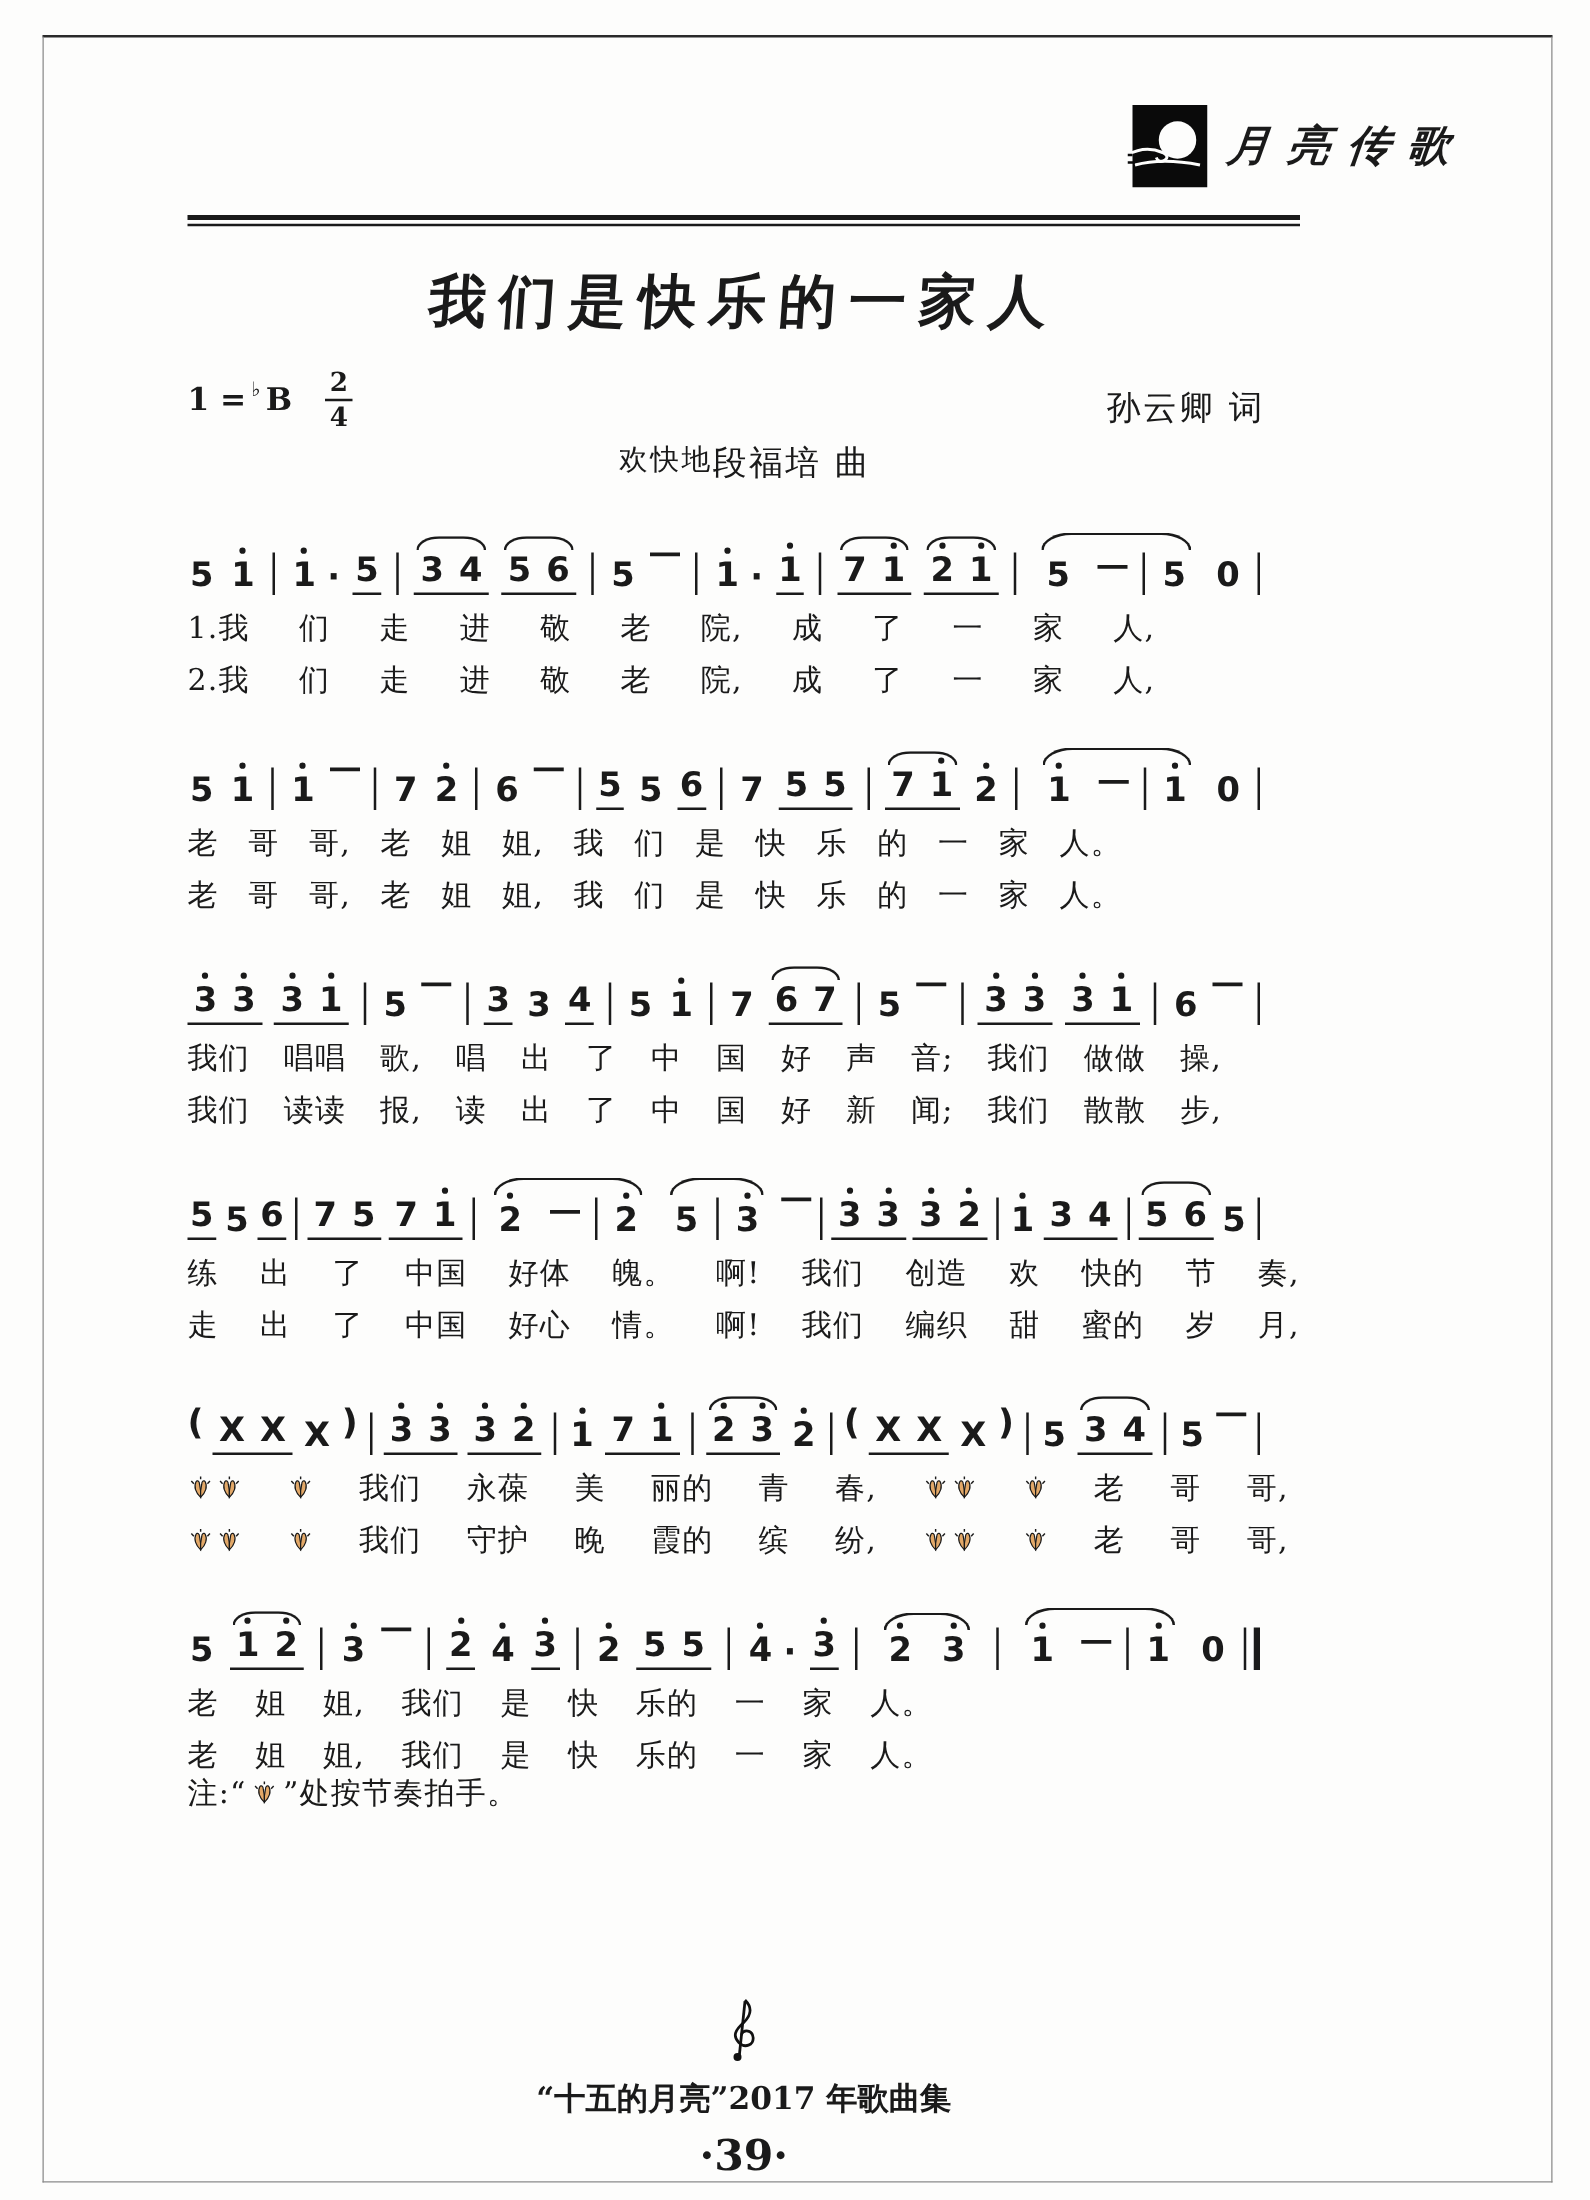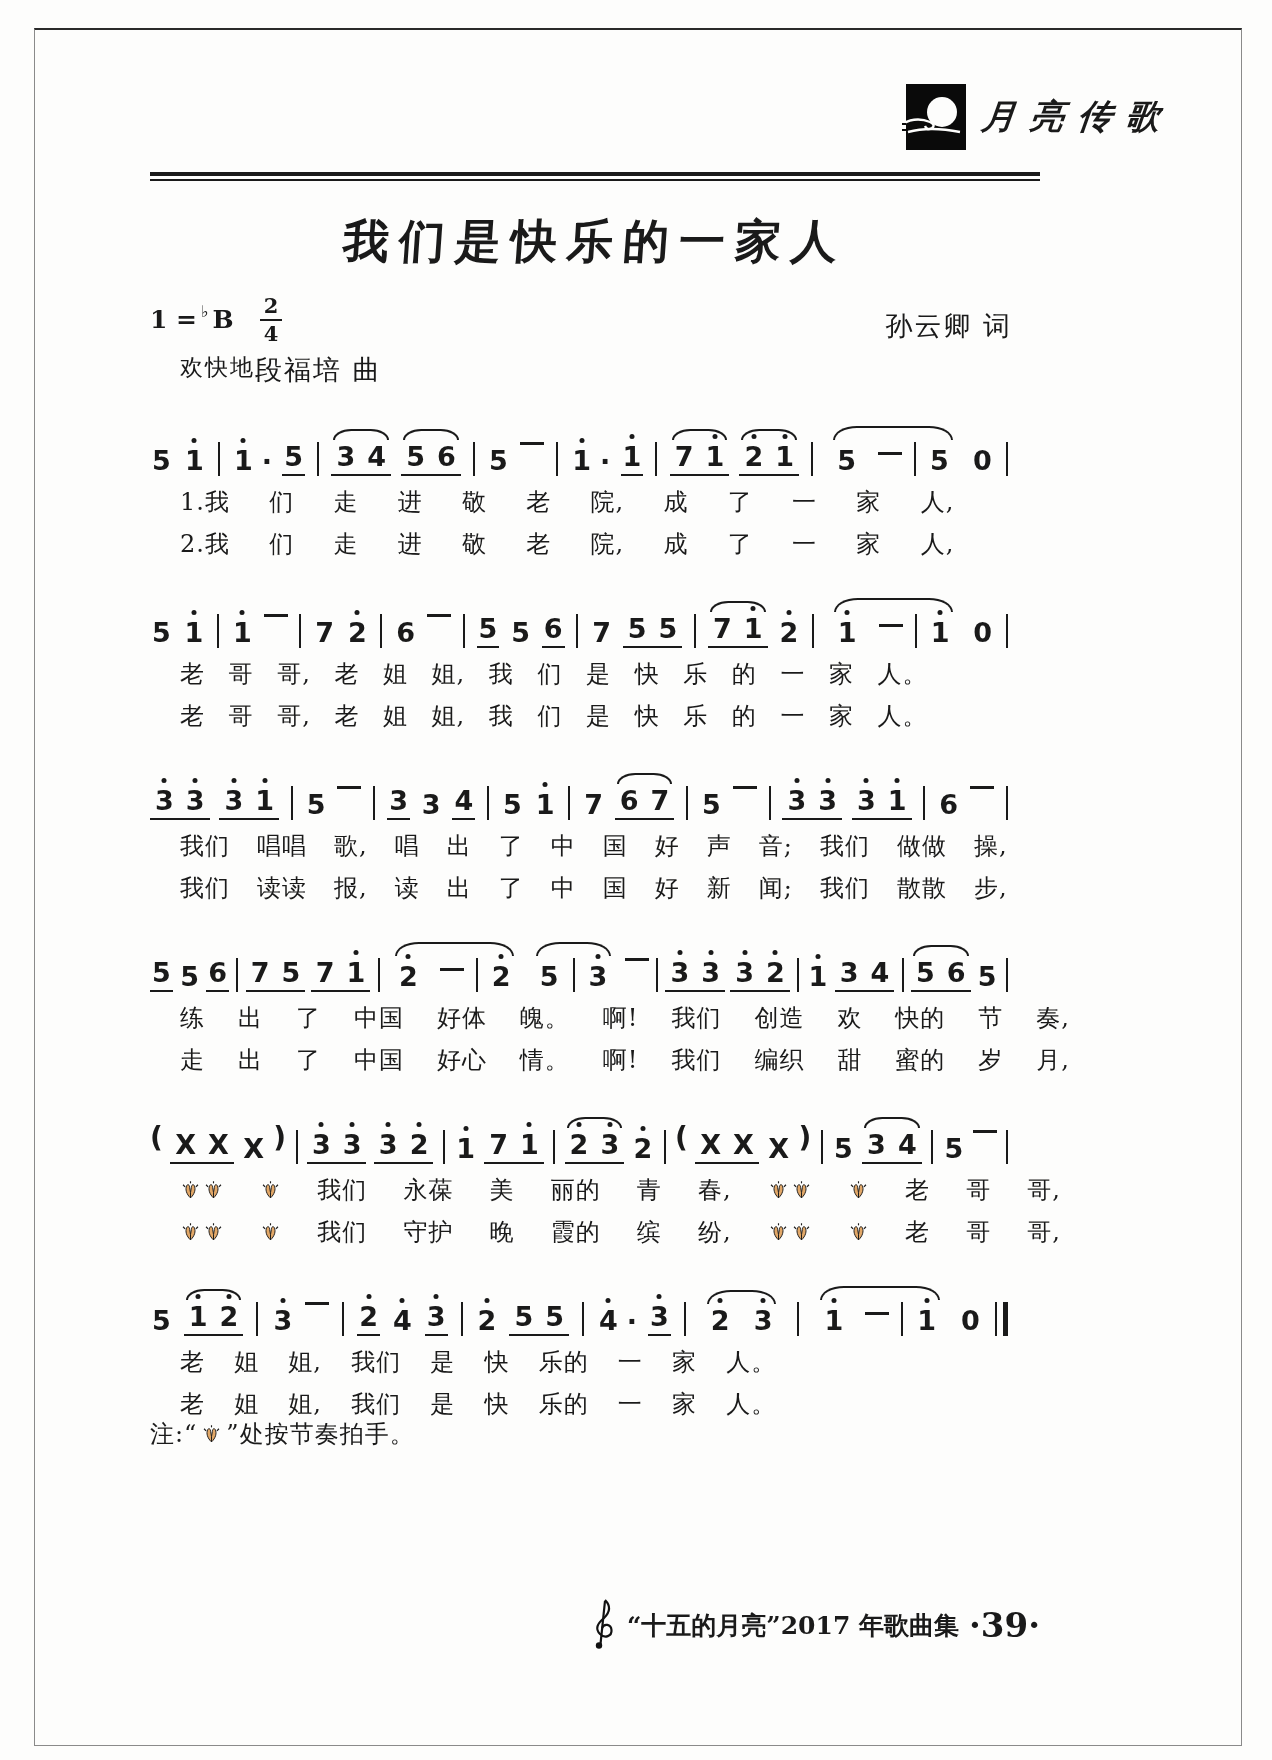--- a/index.html
+++ b/index.html
@@ -22,21 +22,21 @@
         letter-spacing:10px;transform:skewX(-4deg);}
   .metarow{display:flex;justify-content:space-between;align-items:flex-end;margin-top:22px;padding-right:28px;}
   .keysig{display:flex;align-items:center;font-size:25px;font-weight:bold;gap:4px;
         font-family:"DejaVu Serif", serif;}
   .flat{font-size:16px;vertical-align:super;position:relative;top:-8px;}
   .frac{display:inline-flex;flex-direction:column;align-items:center;margin-left:22px;
         font-size:21px;font-weight:bold;line-height:1;}
   .frac .num{border-bottom:2px solid #1a1a1a;padding:0 4px 3px;}
   .frac .den{padding-top:2px;}
   .credit{font-size:27px;letter-spacing:2px;}
-  .temporow{display:flex;justify-content:flex-start;margin-top:8px;padding-right:28px;margin-left:30px;}
+  .temporow{display:flex;justify-content:center;margin-top:8px;padding-right:28px;margin-left:30px;}
   .tempo{font-size:23px;letter-spacing:2px;}
 
   
   .systems{margin-top:34px;}
   .system{margin-bottom:34px;}
   .noteline{display:flex;justify-content:space-between;align-items:flex-end;
         width:860px;height:54px;font-family:"DejaVu Sans", sans-serif;}
   .note{display:inline-flex;align-items:flex-end;position:relative;}
   .stack{position:relative;display:inline-block;padding:0 2px;font-size:27px;font-weight:bold;line-height:1.1;}
   .stack.ul{border-bottom:2.5px solid #1a1a1a;padding-bottom:2px;}
@@ -53,35 +53,35 @@
   .slur{position:absolute;top:-13px;left:2px;right:2px;height:9px;
         border:2px solid #1a1a1a;border-bottom:none;border-radius:100px 100px 0 0/60px 60px 0 0;}
   .arcwrap{position:relative;display:inline-flex;align-items:flex-end;}
   .arcwrap .note{margin:0 10px;}
   .arcwrap .dash{margin-left:10px;margin-right:10px;}
   .arc{position:absolute;top:-16px;left:8px;right:8px;height:12px;
         border:2px solid #1a1a1a;border-bottom:none;border-radius:120px 120px 0 0/70px 70px 0 0;}
 
   
   .lyrics{display:flex;justify-content:space-between;align-items:center;
-        margin-top:10px;font-size:24px;height:32px;letter-spacing:1px;margin-left:30px;}
+        margin-top:10px;font-size:24px;height:32px;letter-spacing:1px;}
   .sys-0 .lyrics{width:87%;}
   .sys-1 .lyrics{width:84%;}
   .sys-2 .lyrics{width:93%;}
   .sys-3 .lyrics{width:100%;}
   .sys-4 .lyrics{width:99%;}
   .sys-5 .lyrics{width:67%;}
   .syl{white-space:nowrap;}
   .clapbox{display:inline-flex;align-items:flex-end;gap:2px;}
 
   
   .footnote{position:absolute;left:150px;top:1418px;display:flex;align-items:center;
         font-size:24px;letter-spacing:1px;gap:4px;}
   .footer{position:absolute;left:150px;top:1598px;width:890px;display:flex;
-        justify-content:flex-end;align-items:center;gap:10px;font-size:25px;font-weight:bold;}
+        justify-content:flex-end;align-items:center;gap:10px;font-size:25px;font-weight:bold;flex-direction:column;}
   .footer .pageno{font-size:34px;}
 </style>
 </head>
 <body>
 
 <div class="page">
   <div class="page-border"></div>
 
   <div class="content">
 

